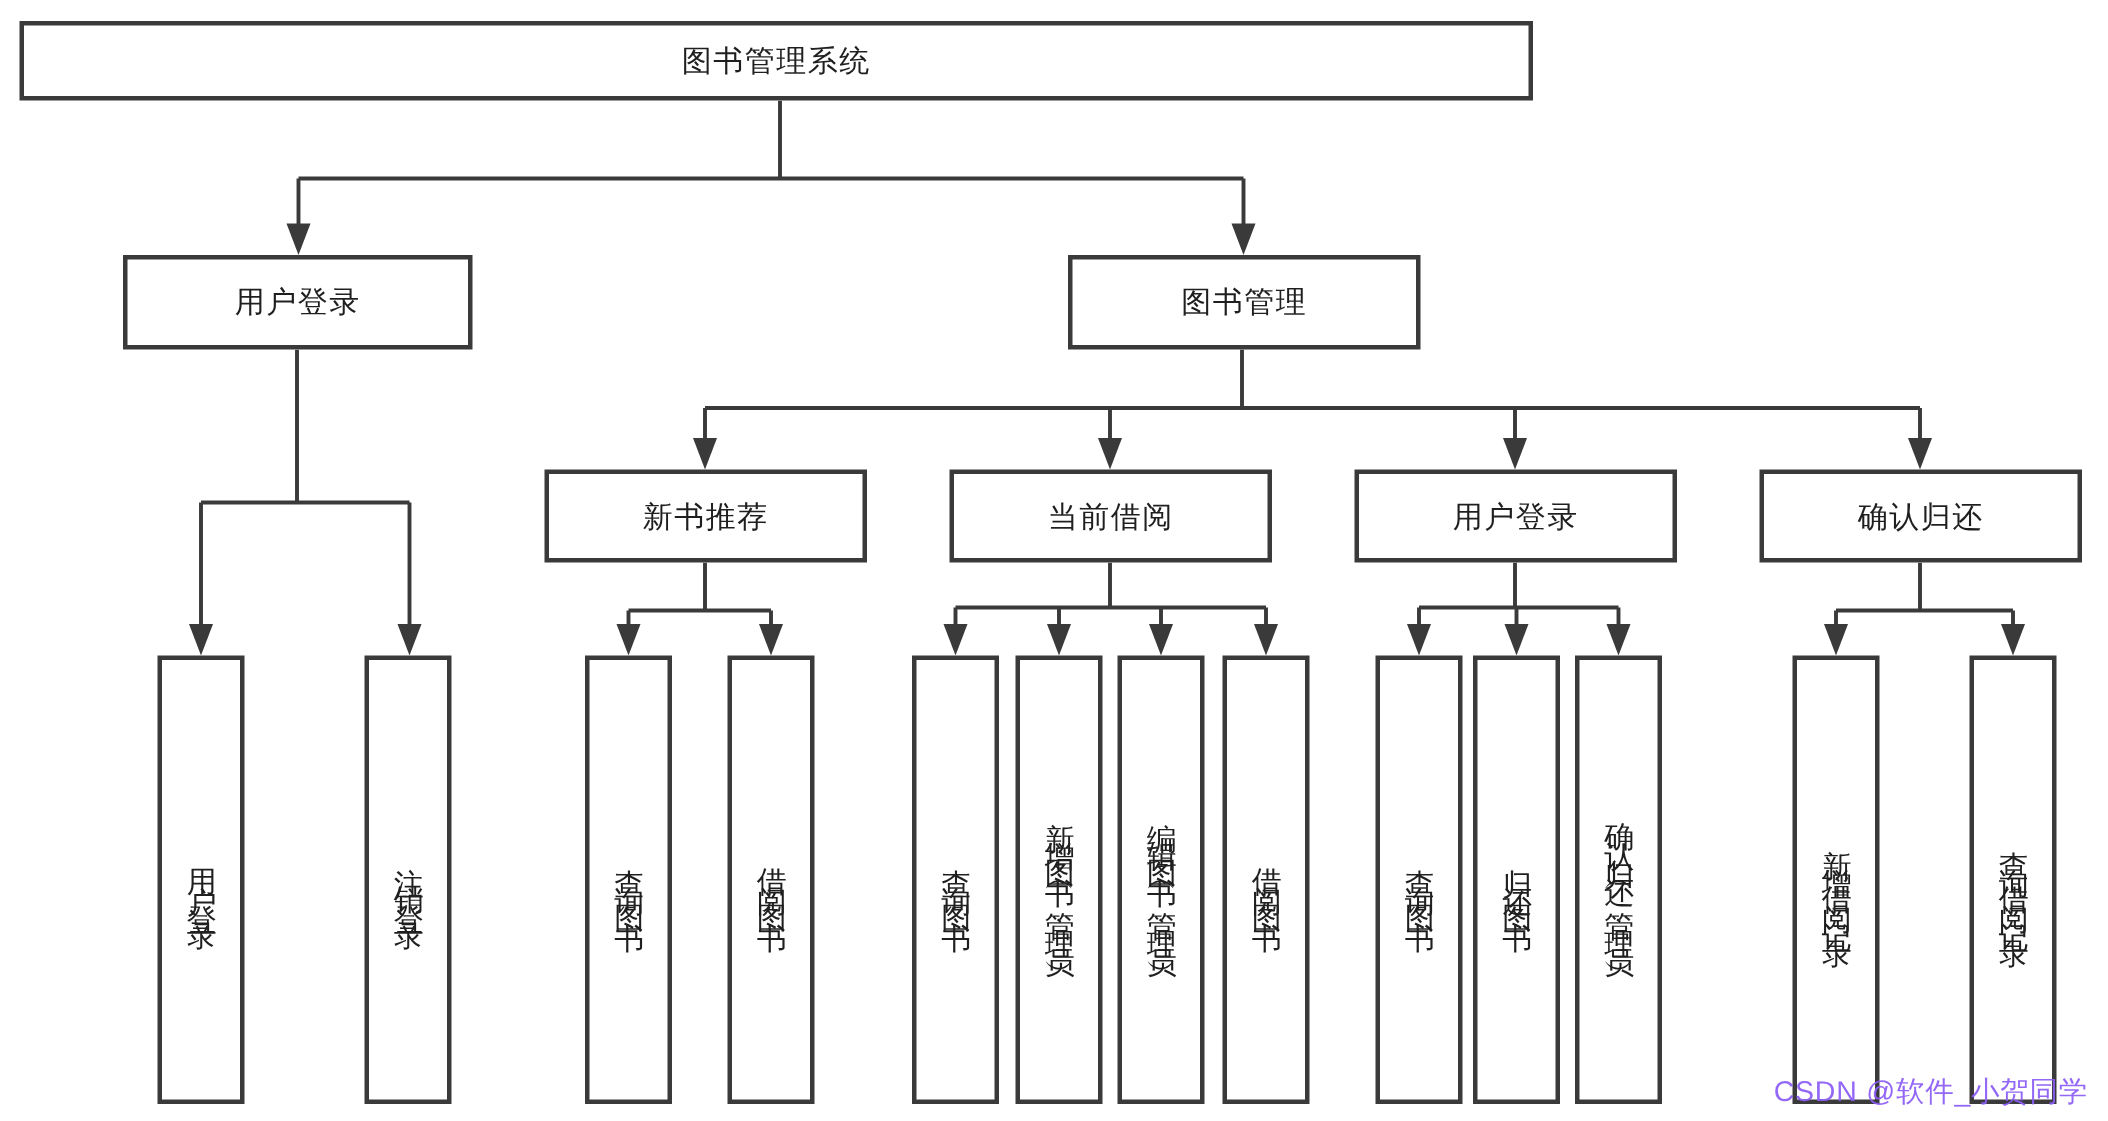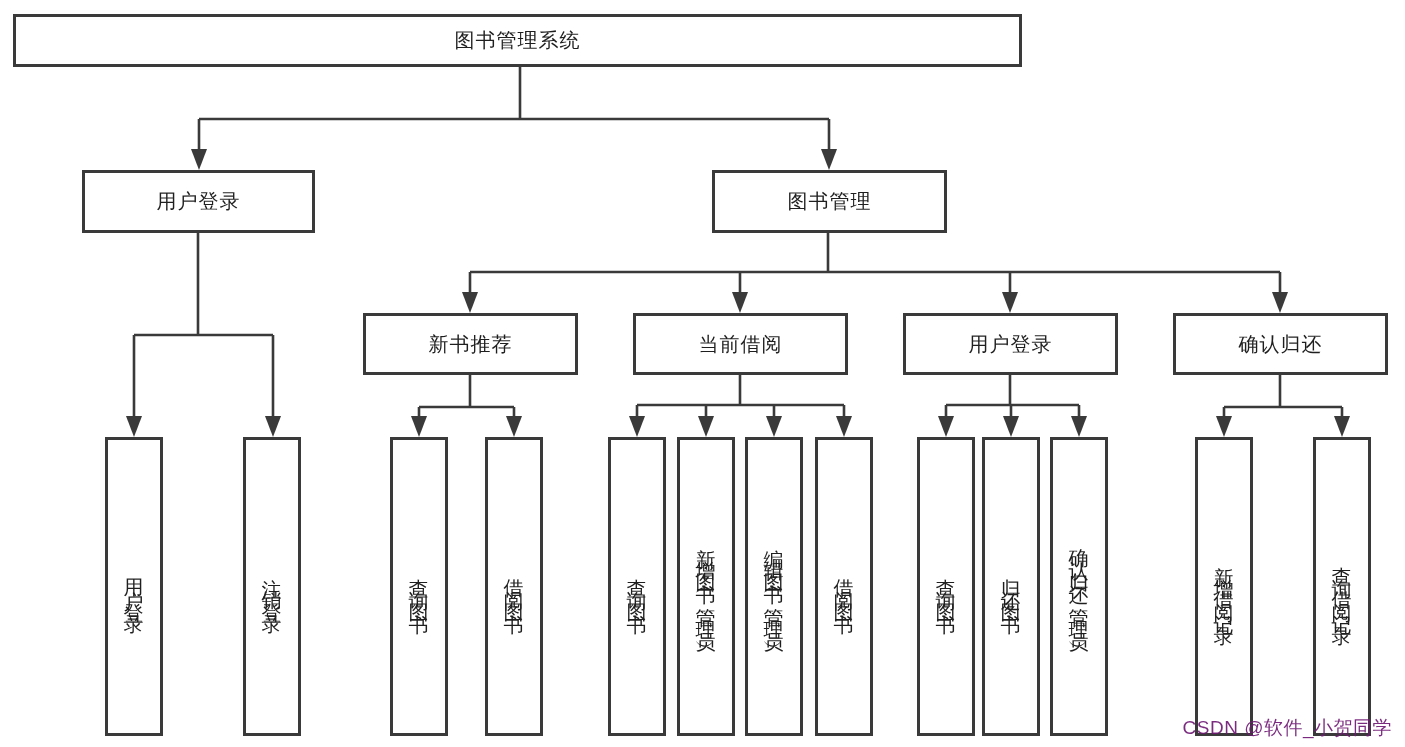--- a/index.html
+++ b/index.html
@@ -36,21 +36,21 @@
     text-orientation: mixed;
     letter-spacing: 12px;
     line-height: 1;
     white-space: nowrap;
   }
   .watermark {
     position: absolute;
     right: 13px;
     bottom: 6px;
     z-index: 5;
-    color: #701a75;
+    color: #8b5cf6;
     opacity: 0.92;
     font-size: 19px;
     letter-spacing: 0.5px;
     pointer-events: none;
   }
 </style>
 </head>
 <body>
 
 <div class="canvas">

